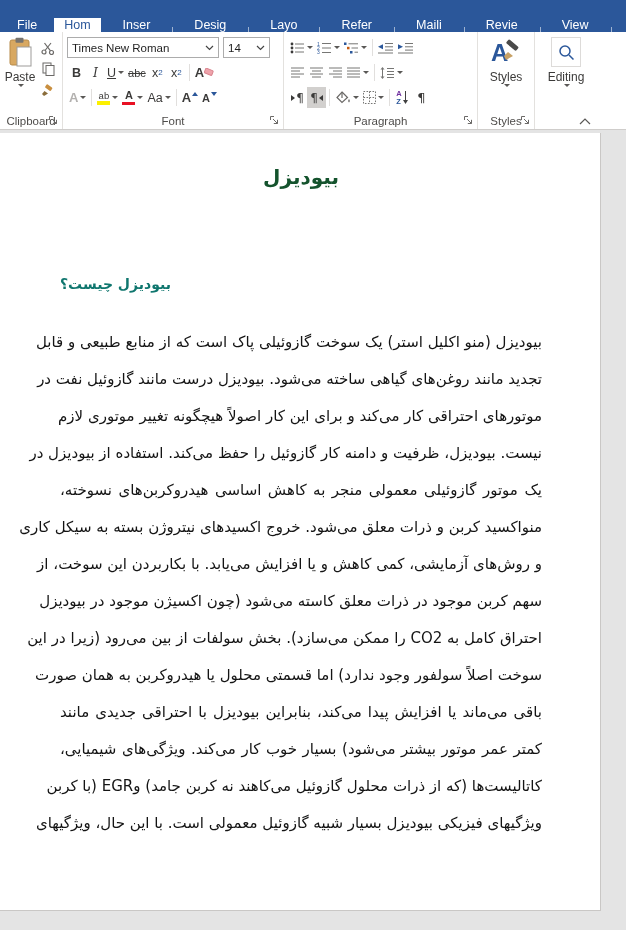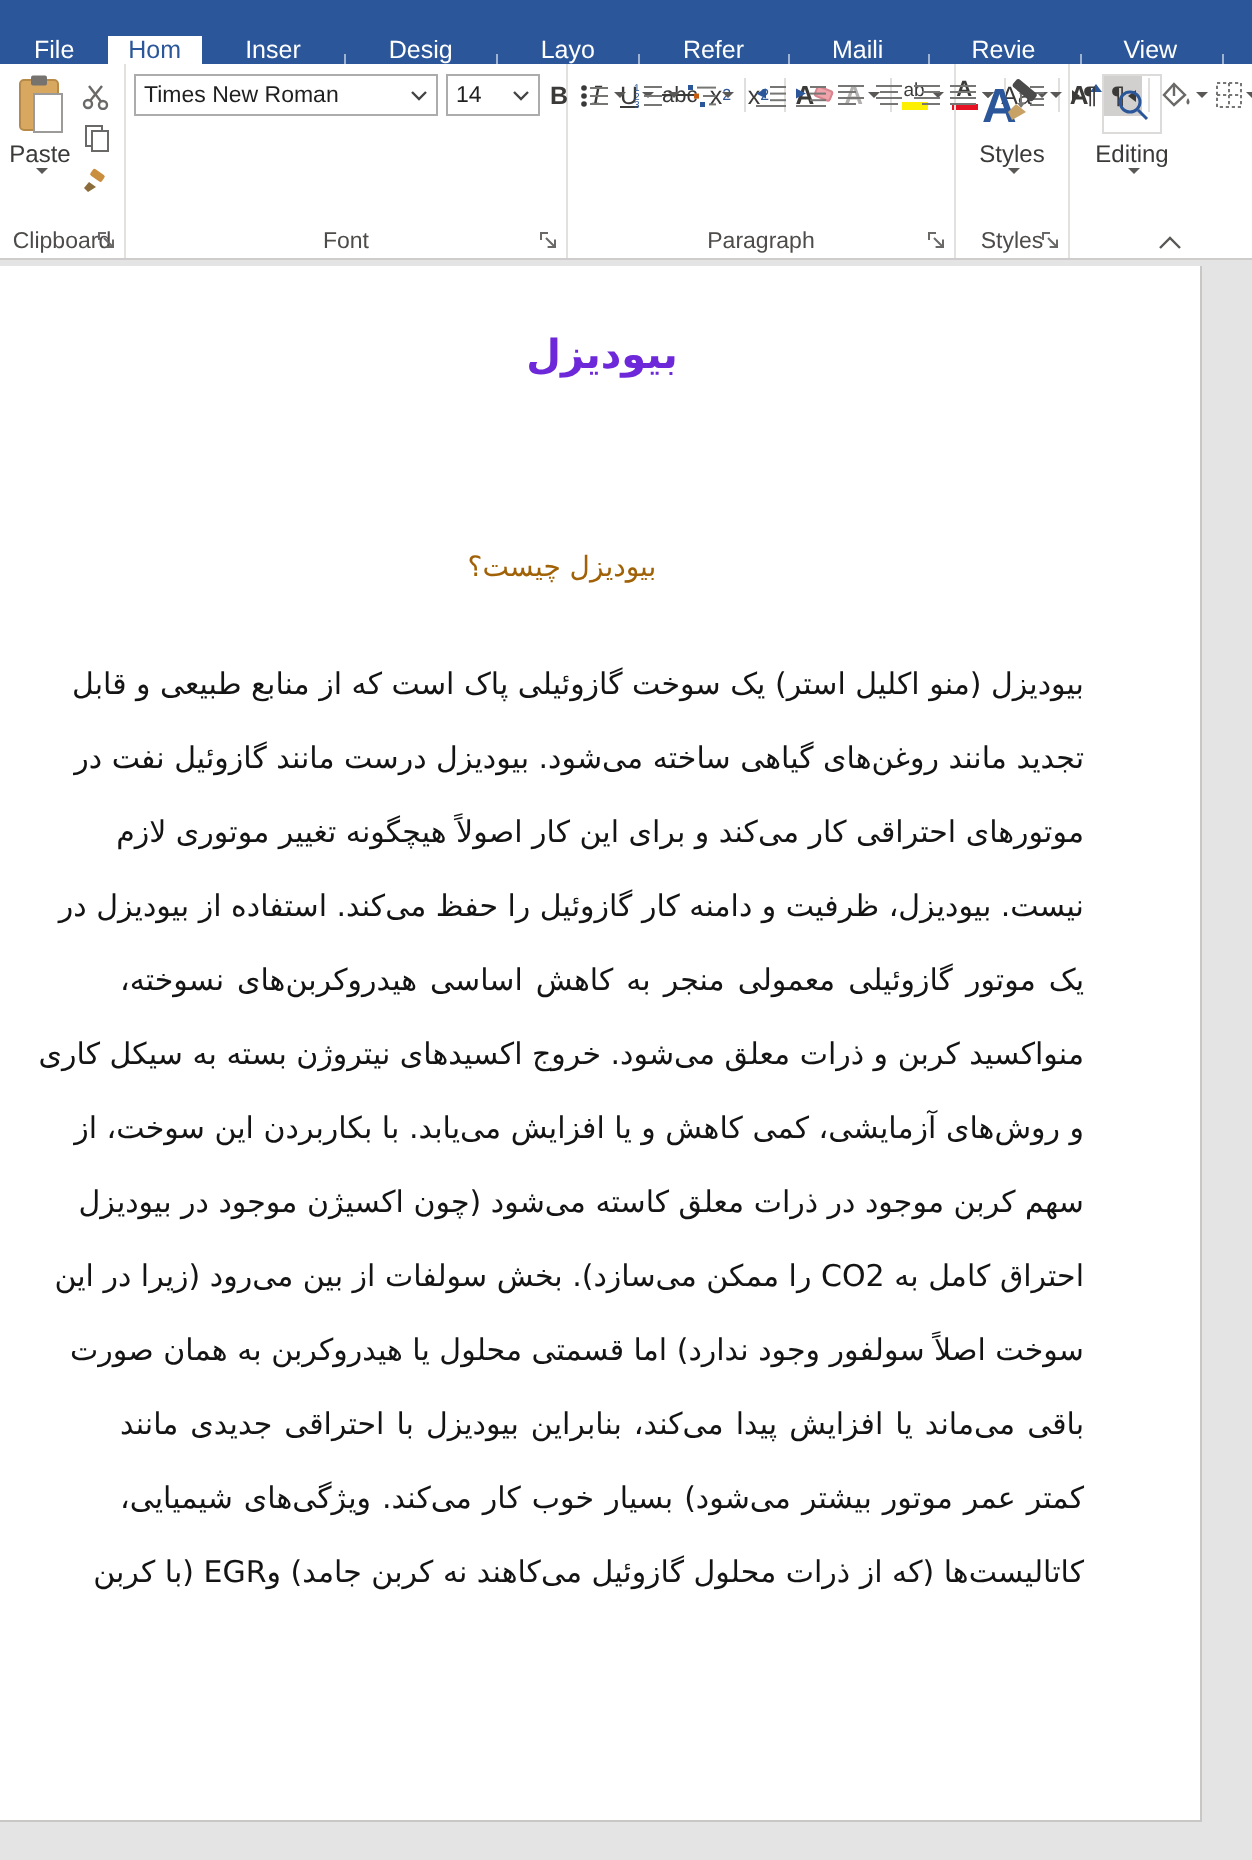--- a/index.html
+++ b/index.html
@@ -26,21 +26,21 @@
   .launcher { position:absolute; bottom:3px; right:3px; width:11px; height:11px; cursor:pointer; }
   .g-content { flex:1; display:flex; padding:3px 2px 18px 2px; }
 
   .grp-clip { width:63px; }
   .paste { display:flex; flex-direction:column; align-items:center; width:36px; padding-top:2px; }
   .paste-label { font-size:12px; color:#3B3A39; margin-top:2px; }
   .minicol { display:flex; flex-direction:column; gap:3px; padding-top:4px; }
   .minibtn { width:20px; height:18px; display:flex; align-items:center; justify-content:center; }
 
   .grp-font { width:221px; }
-  .grp-font .g-content, .grp-para .g-content { padding:3px 4px 18px 4px; }
+  .grp-font .g-content, .grp-para .g-content { flex-direction:column; padding:3px 4px 18px 4px; }
   .frow { display:flex; align-items:center; height:25px; }
   .combo { display:flex; align-items:center; justify-content:space-between; height:21px;
            border:1px solid #ACACAC; background:#fff; font-size:11.5px; color:#1F1F1F; padding:0 4px; }
   .combo-name { width:152px; margin-right:4px; }
   .combo-size { width:47px; }
   .ibtn { min-width:19px; height:21px; display:flex; align-items:center; justify-content:center;
           padding:0 2px; color:#3B3A39; font-size:12.5px; cursor:pointer; }
   .ibtn.active { background:#D2D0CE; }
   .car { width:0; height:0; border-left:3px solid transparent; border-right:3px solid transparent;
          border-top:3.5px solid #5A5856; margin-left:2px; }
@@ -73,23 +73,23 @@
   .bigbtn .blabel { font-size:12px; color:#3B3A39; margin-top:3px; }
   .grp-edit { width:62px; border-right:none; }
   .editbox { width:30px; height:30px; border:1px solid #DDDBD9; display:flex; align-items:center; justify-content:center; }
   .collapse { position:absolute; right:6px; bottom:4px; cursor:pointer; }
 
   
   .canvas { position:absolute; top:131px; left:0; width:626px; height:799px; background:#E4E4E4; }
   .page { position:absolute; top:2px; left:0; width:601px; height:778px; background:#fff;
           border-right:1px solid #C9C7C5; border-bottom:1px solid #C9C7C5; }
   .page-inner { padding:30px 58px 0 60px; direction:rtl; font-family:"DejaVu Sans", sans-serif; }
-  .doc-title { text-align:center; font-size:20px; font-weight:bold; color:#6d28d9; height:28px; line-height:28px; }
-  .doc-heading { margin-top:84px; margin-right:40px; font-size:14px; font-weight:normal; color:#a16207;
-                 height:18px; line-height:18px; text-align:center; }
+  .doc-title { text-align:center; font-size:20px; font-weight:bold; color:#14532d; height:28px; line-height:28px; }
+  .doc-heading { margin-top:84px; margin-right:40px; font-size:14px; font-weight:bold; color:#0f766e;
+                 height:18px; line-height:18px; text-align:left; }
   .body-text { margin-top:31px; font-size:15px; color:#141414; }
   .pline { line-height:37px; height:37px; text-align:justify; text-align-last:justify; white-space:nowrap; }
   svg { display:block; }
 </style>
 </head>
 <body>
 
 <div class="app">
 
   <div class="tabbar">
@@ -469,18 +469,19 @@
           <div class="pline">نیست. بیودیزل، ظرفیت و دامنه کار گازوئیل را حفظ می‌کند. استفاده از بیودیزل در</div>
           <div class="pline">یک موتور گازوئیلی معمولی منجر به کاهش اساسی هیدروکربن‌های نسوخته،</div>
           <div class="pline">منواکسید کربن و ذرات معلق می‌شود. خروج اکسیدهای نیتروژن بسته به سیکل کاری</div>
           <div class="pline">و روش‌های آزمایشی، کمی کاهش و یا افزایش می‌یابد. با بکاربردن این سوخت، از</div>
           <div class="pline">سهم کربن موجود در ذرات معلق کاسته می‌شود (چون اکسیژن موجود در بیودیزل</div>
           <div class="pline">احتراق کامل به CO2 را ممکن می‌سازد). بخش سولفات از بین می‌رود (زیرا در این</div>
           <div class="pline">سوخت اصلاً سولفور وجود ندارد) اما قسمتی محلول یا هیدروکربن به همان صورت</div>
           <div class="pline">باقی می‌ماند یا افزایش پیدا می‌کند، بنابراین بیودیزل با احتراقی جدیدی مانند</div>
           <div class="pline">کمتر عمر موتور بیشتر می‌شود) بسیار خوب کار می‌کند. ویژگی‌های شیمیایی،</div>
           <div class="pline">کاتالیست‌ها (که از ذرات محلول گازوئیل می‌کاهند نه کربن جامد) وEGR (با کربن</div>
+          <div class="pline">ویژگیهای فیزیکی بیودیزل بسیار شبیه گازوئیل معمولی است. با این حال، ویژگیهای</div>
         </div>
       </div>
     </div>
   </div>
 
 </div>
 
 </body></html>

